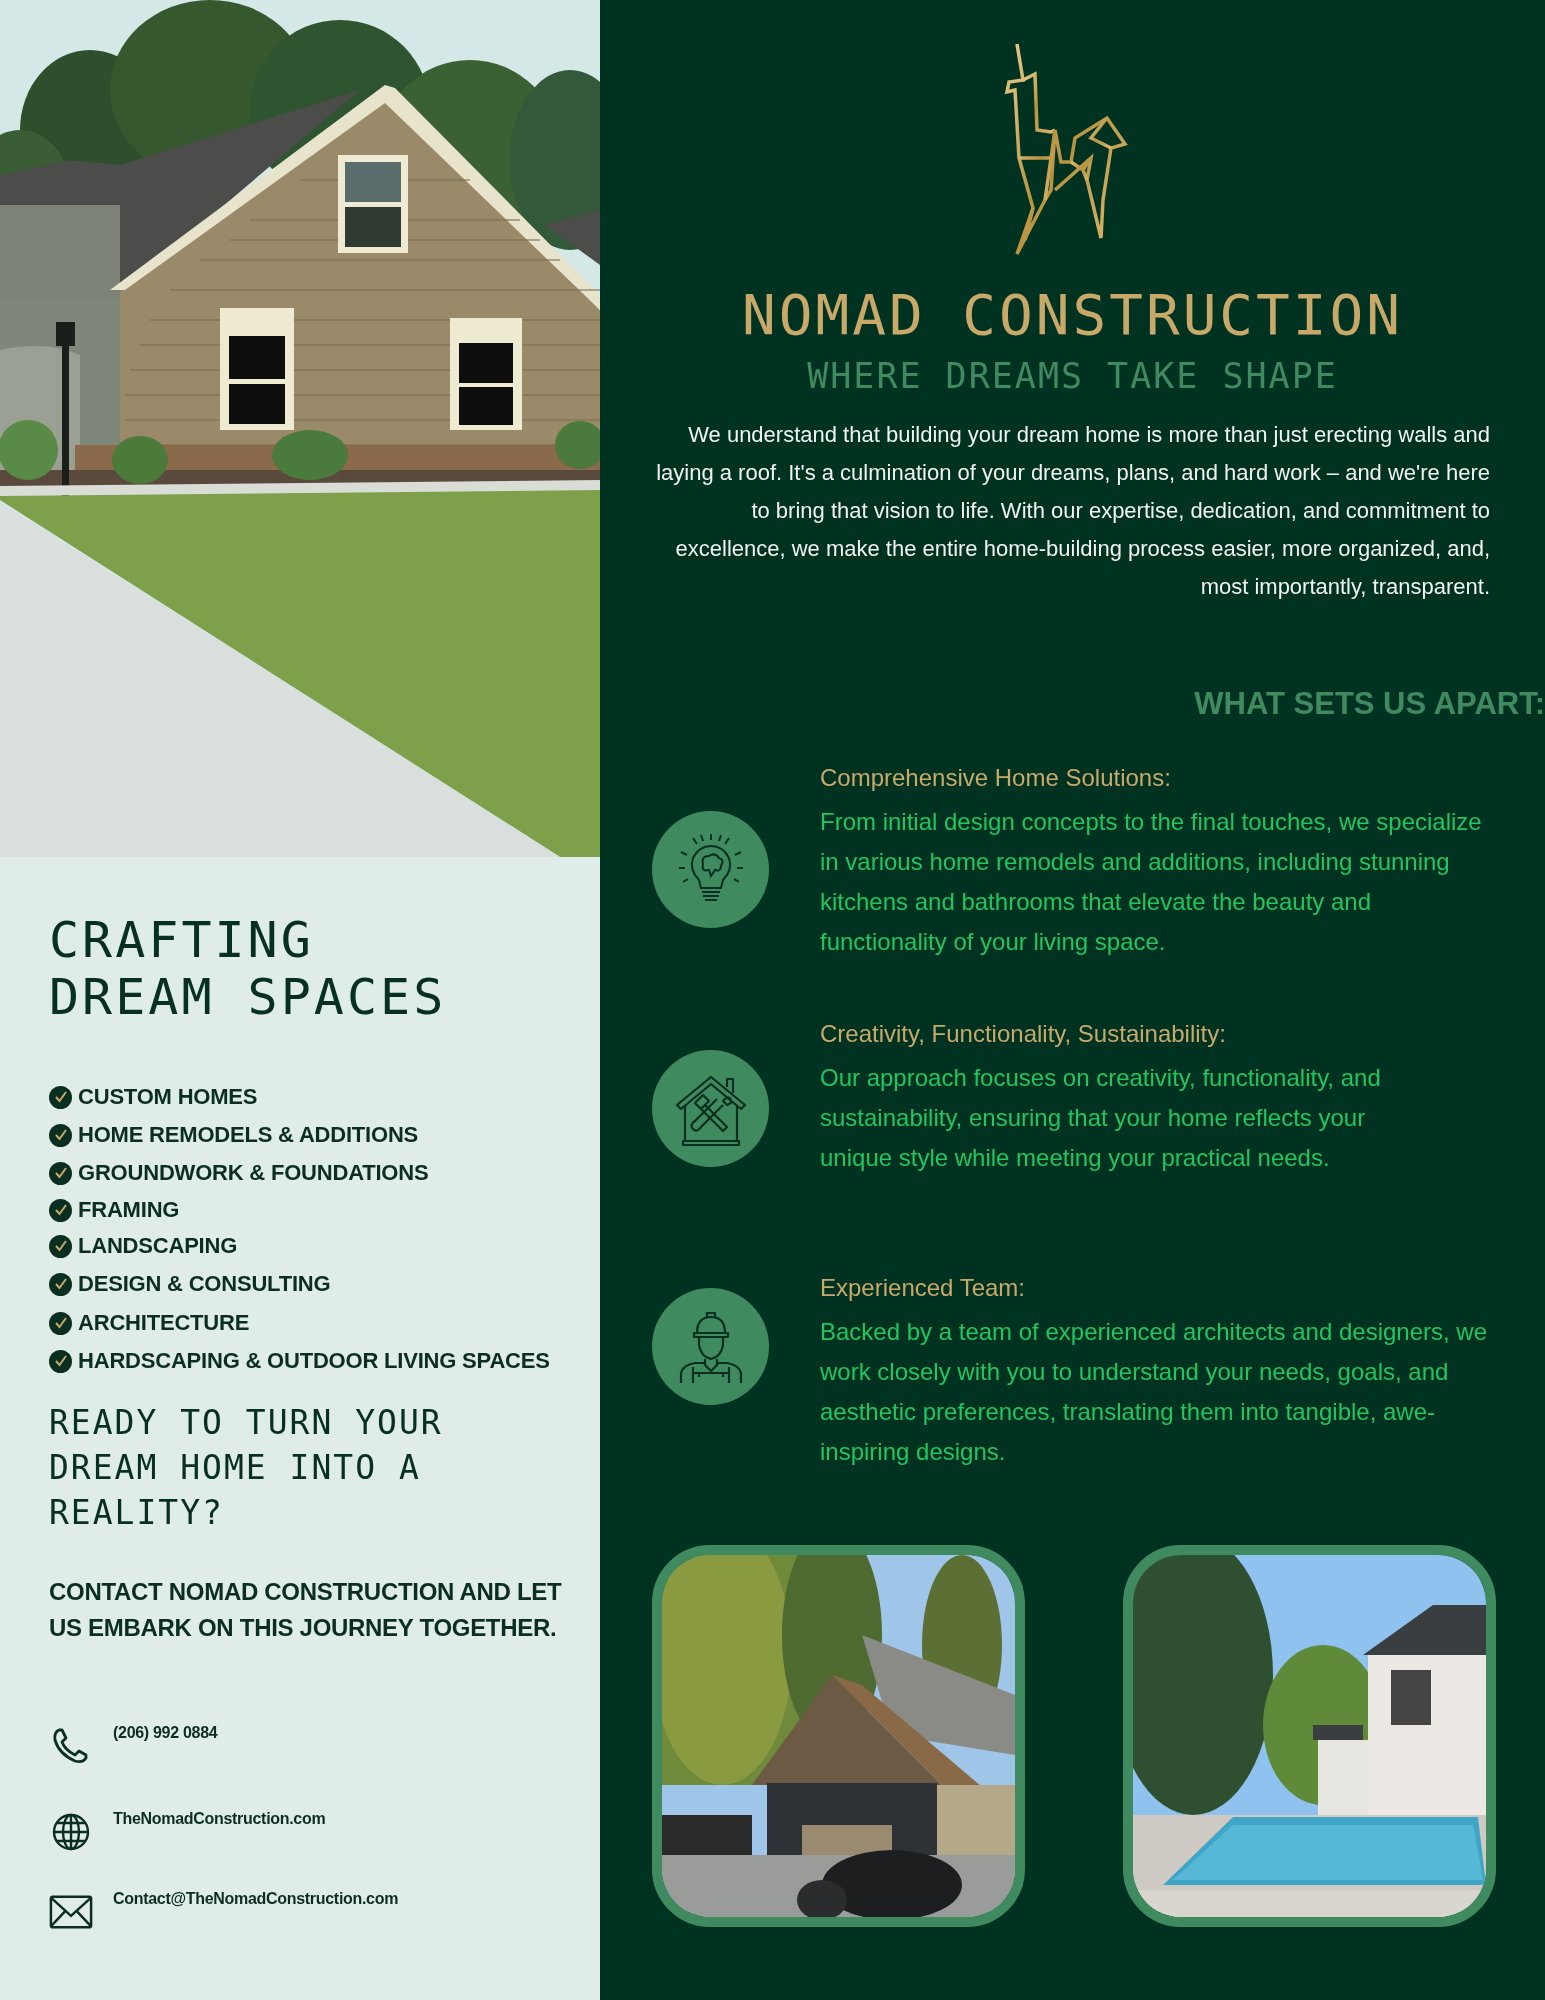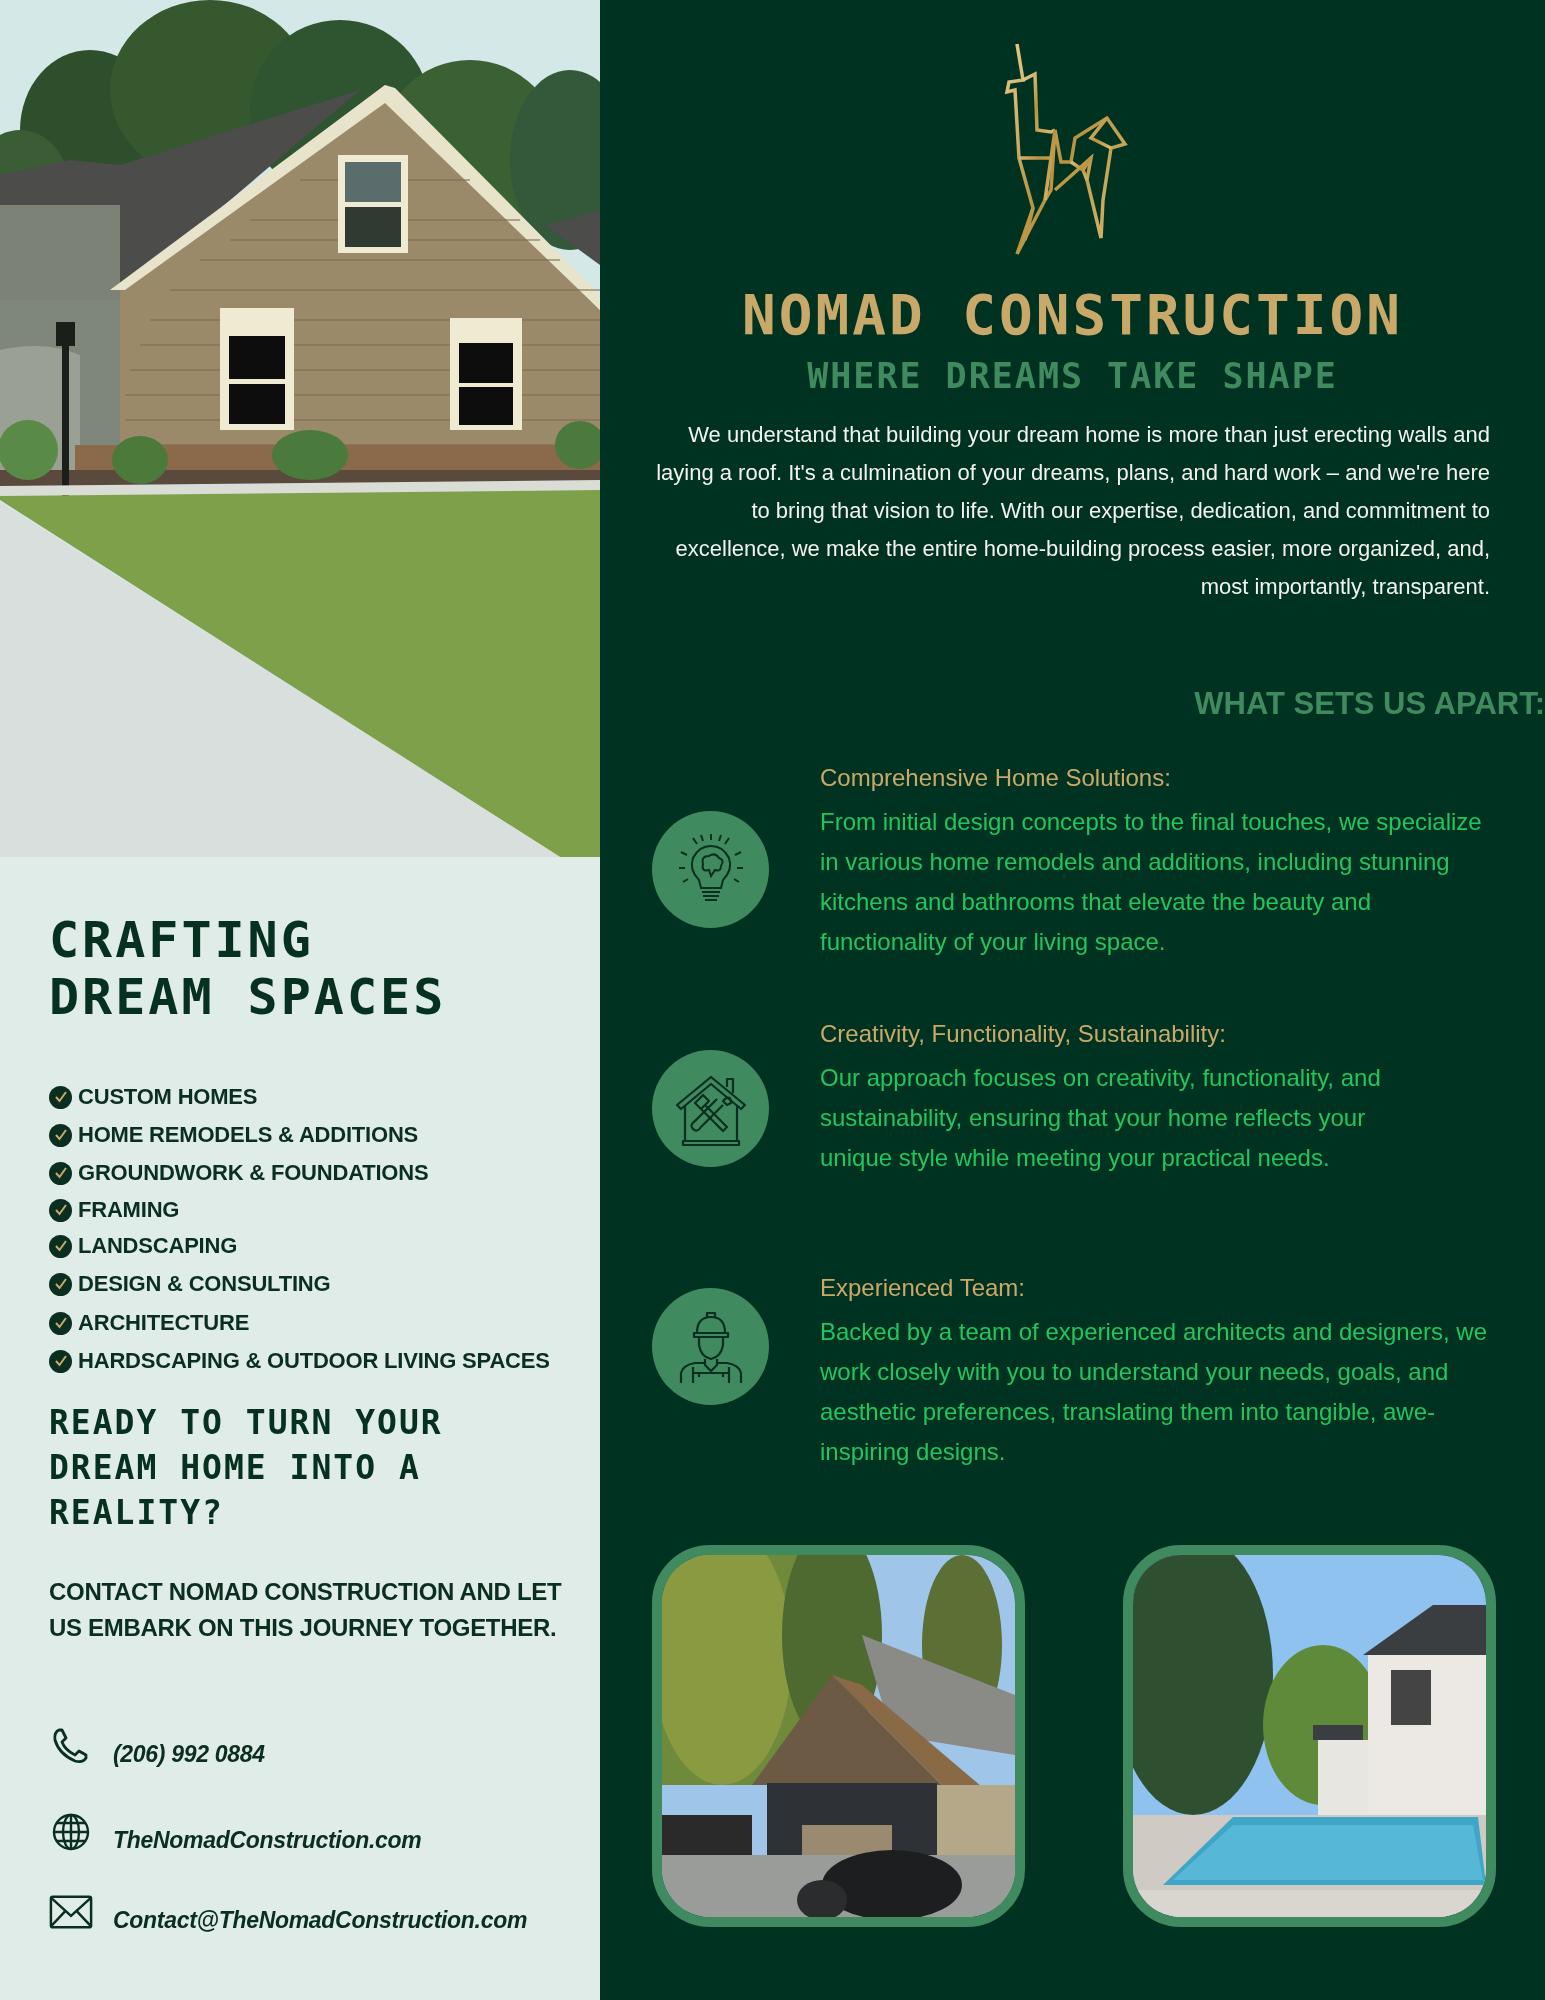--- a/index.html
+++ b/index.html
@@ -4,29 +4,29 @@
 <style>
   * { box-sizing: border-box; margin: 0; padding: 0; }
   body { width: 1545px; height: 2000px; position: relative; overflow: hidden; background: #003222; font-family: "Liberation Sans", sans-serif; }
   .left { position: absolute; left: 0; top: 0; width: 600px; height: 2000px; background: #e0ece8; padding-left: 44px; }
   .right { position: absolute; left: 600px; top: 0; width: 945px; height: 2000px; background: #003222; }
 
   
   .hero { position: absolute; left: 0; top: 0; width: 600px; height: 857px; overflow: hidden; background: linear-gradient(#d8ece9 0%, #cfe5e6 30%, #cfe5e6 100%); }
   .hero svg { display: block; }
 
-  .tech { font-family: "DejaVu Sans Mono", monospace; font-weight: bold; text-transform: uppercase; letter-spacing: 1px; }
+  .tech { font-family: "DejaVu Sans Mono", monospace; font-weight: normal; text-transform: uppercase; letter-spacing: 1px; }
 
   .l-title { position: absolute; left: 49px; top: 912px; font-size: 50px; line-height: 57px; color: #06301f; letter-spacing: 3px; }
   .services { position: absolute; left: 49px; top: 1078px; list-style: none; }
   .services li { display: flex; align-items: center; height: 38px; font-size: 22px; font-weight: bold; color: #0a2e1f; font-family: "Liberation Sans", sans-serif; letter-spacing: -0.2px; }
   .check { width: 23px; height: 23px; border-radius: 50%; background: #0a2e1f; margin-right: 6px; display: inline-flex; align-items: center; justify-content: center; flex: none; }
   .ready { position: absolute; left: 49px; top: 1400px; font-size: 33px; line-height: 45px; color: #06301f; letter-spacing: 2px; width: 520px; }
   .contact-cta { position: absolute; left: 49px; top: 1574px; width: 520px; font-size: 24px; line-height: 36px; font-weight: bold; color: #0a2e1f; letter-spacing: -0.3px; }
-  .contact-row { position: absolute; left: 49px; display: flex; align-items: flex-end; font-size: 23px; font-weight: bold; color: #0a2e1f; letter-spacing: -0.3px; font-style: italic; }
+  .contact-row { position: absolute; left: 49px; display: flex; align-items: flex-start; font-size: 16px; font-weight: bold; color: #0a2e1f; letter-spacing: -0.3px; }
   .contact-row .ic { width: 44px; height: 44px; margin-right: 20px; display: flex; align-items: center; justify-content: center; }
 
   .logo { position: absolute; left: 995px; top: 40px; width: 175px; height: 220px; }
   .brand { position: absolute; left: 600px; width: 945px; text-align: center; top: 282px; font-size: 56px; color: #c9a96a; letter-spacing: 3px; }
   .tagline { position: absolute; left: 600px; width: 945px; text-align: center; top: 356px; font-size: 35px; color: #3f8a5f; letter-spacing: 2px; }
   .intro { position: absolute; left: 655px; width: 835px; top: 416px; text-align: right; font-size: 22px; line-height: 38px; color: #f2f2ee; }
   .apart { position: absolute; left: 600px; width: 945px; text-align: right; top: 686px; font-size: 31px; font-weight: bold; color: #3f8a5f; }
 
   .feature { position: absolute; left: 652px; width: 850px; }
   .feature .circle { position: absolute; left: 0; width: 117px; height: 117px; border-radius: 50%; background: #3f8a5f; display: flex; align-items: center; justify-content: center; }

